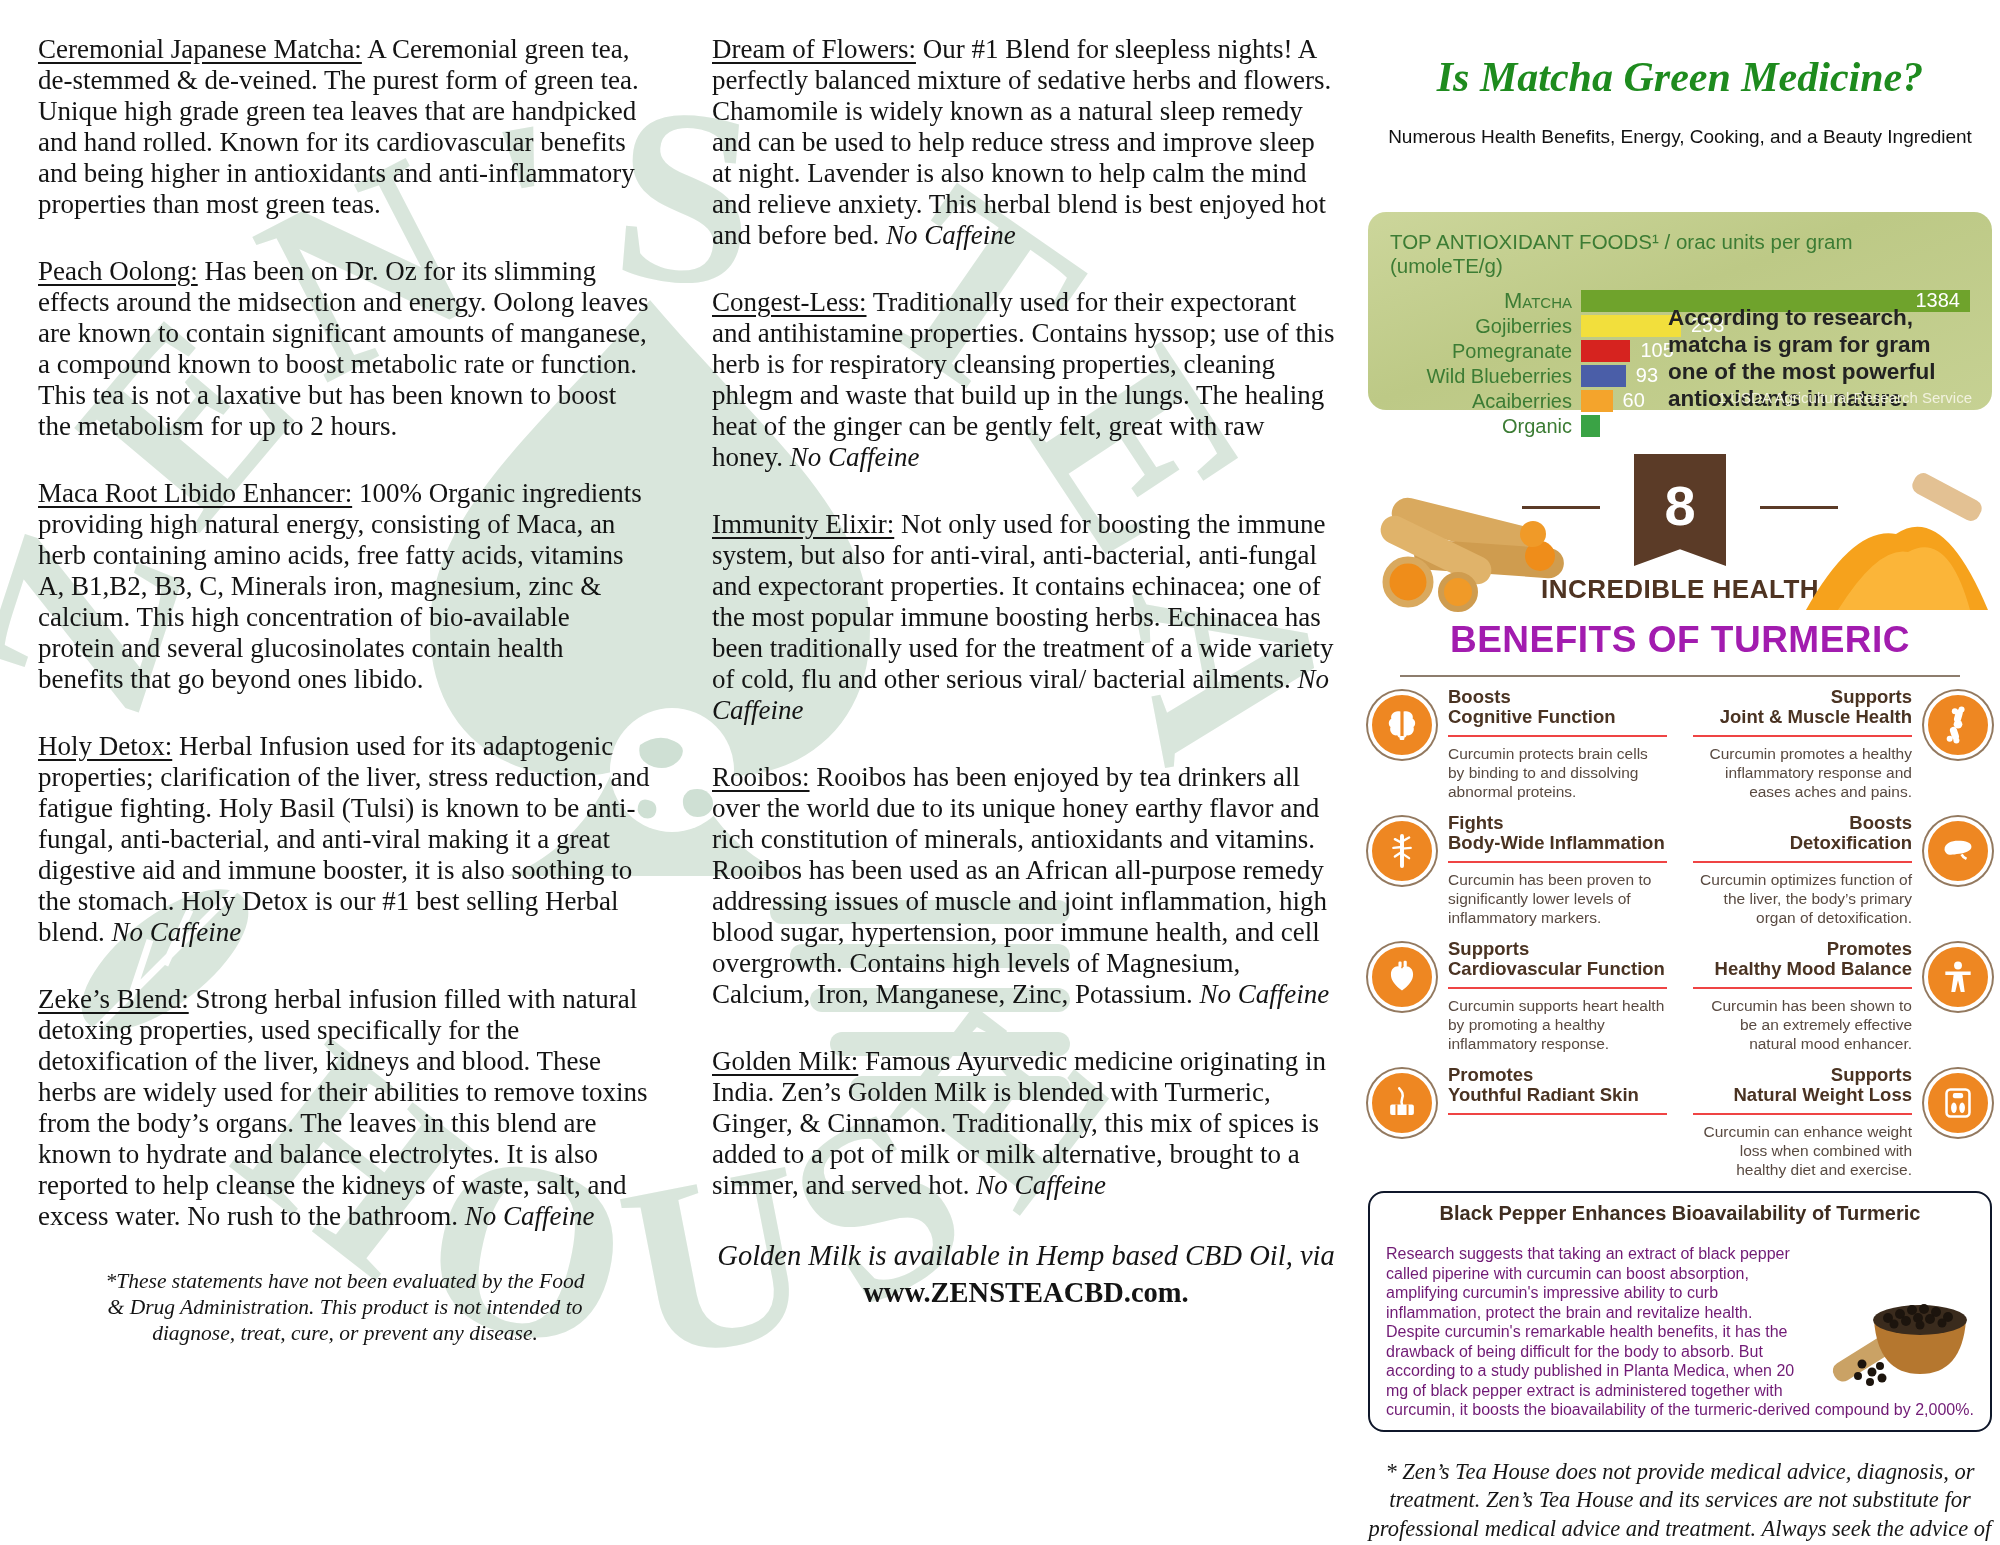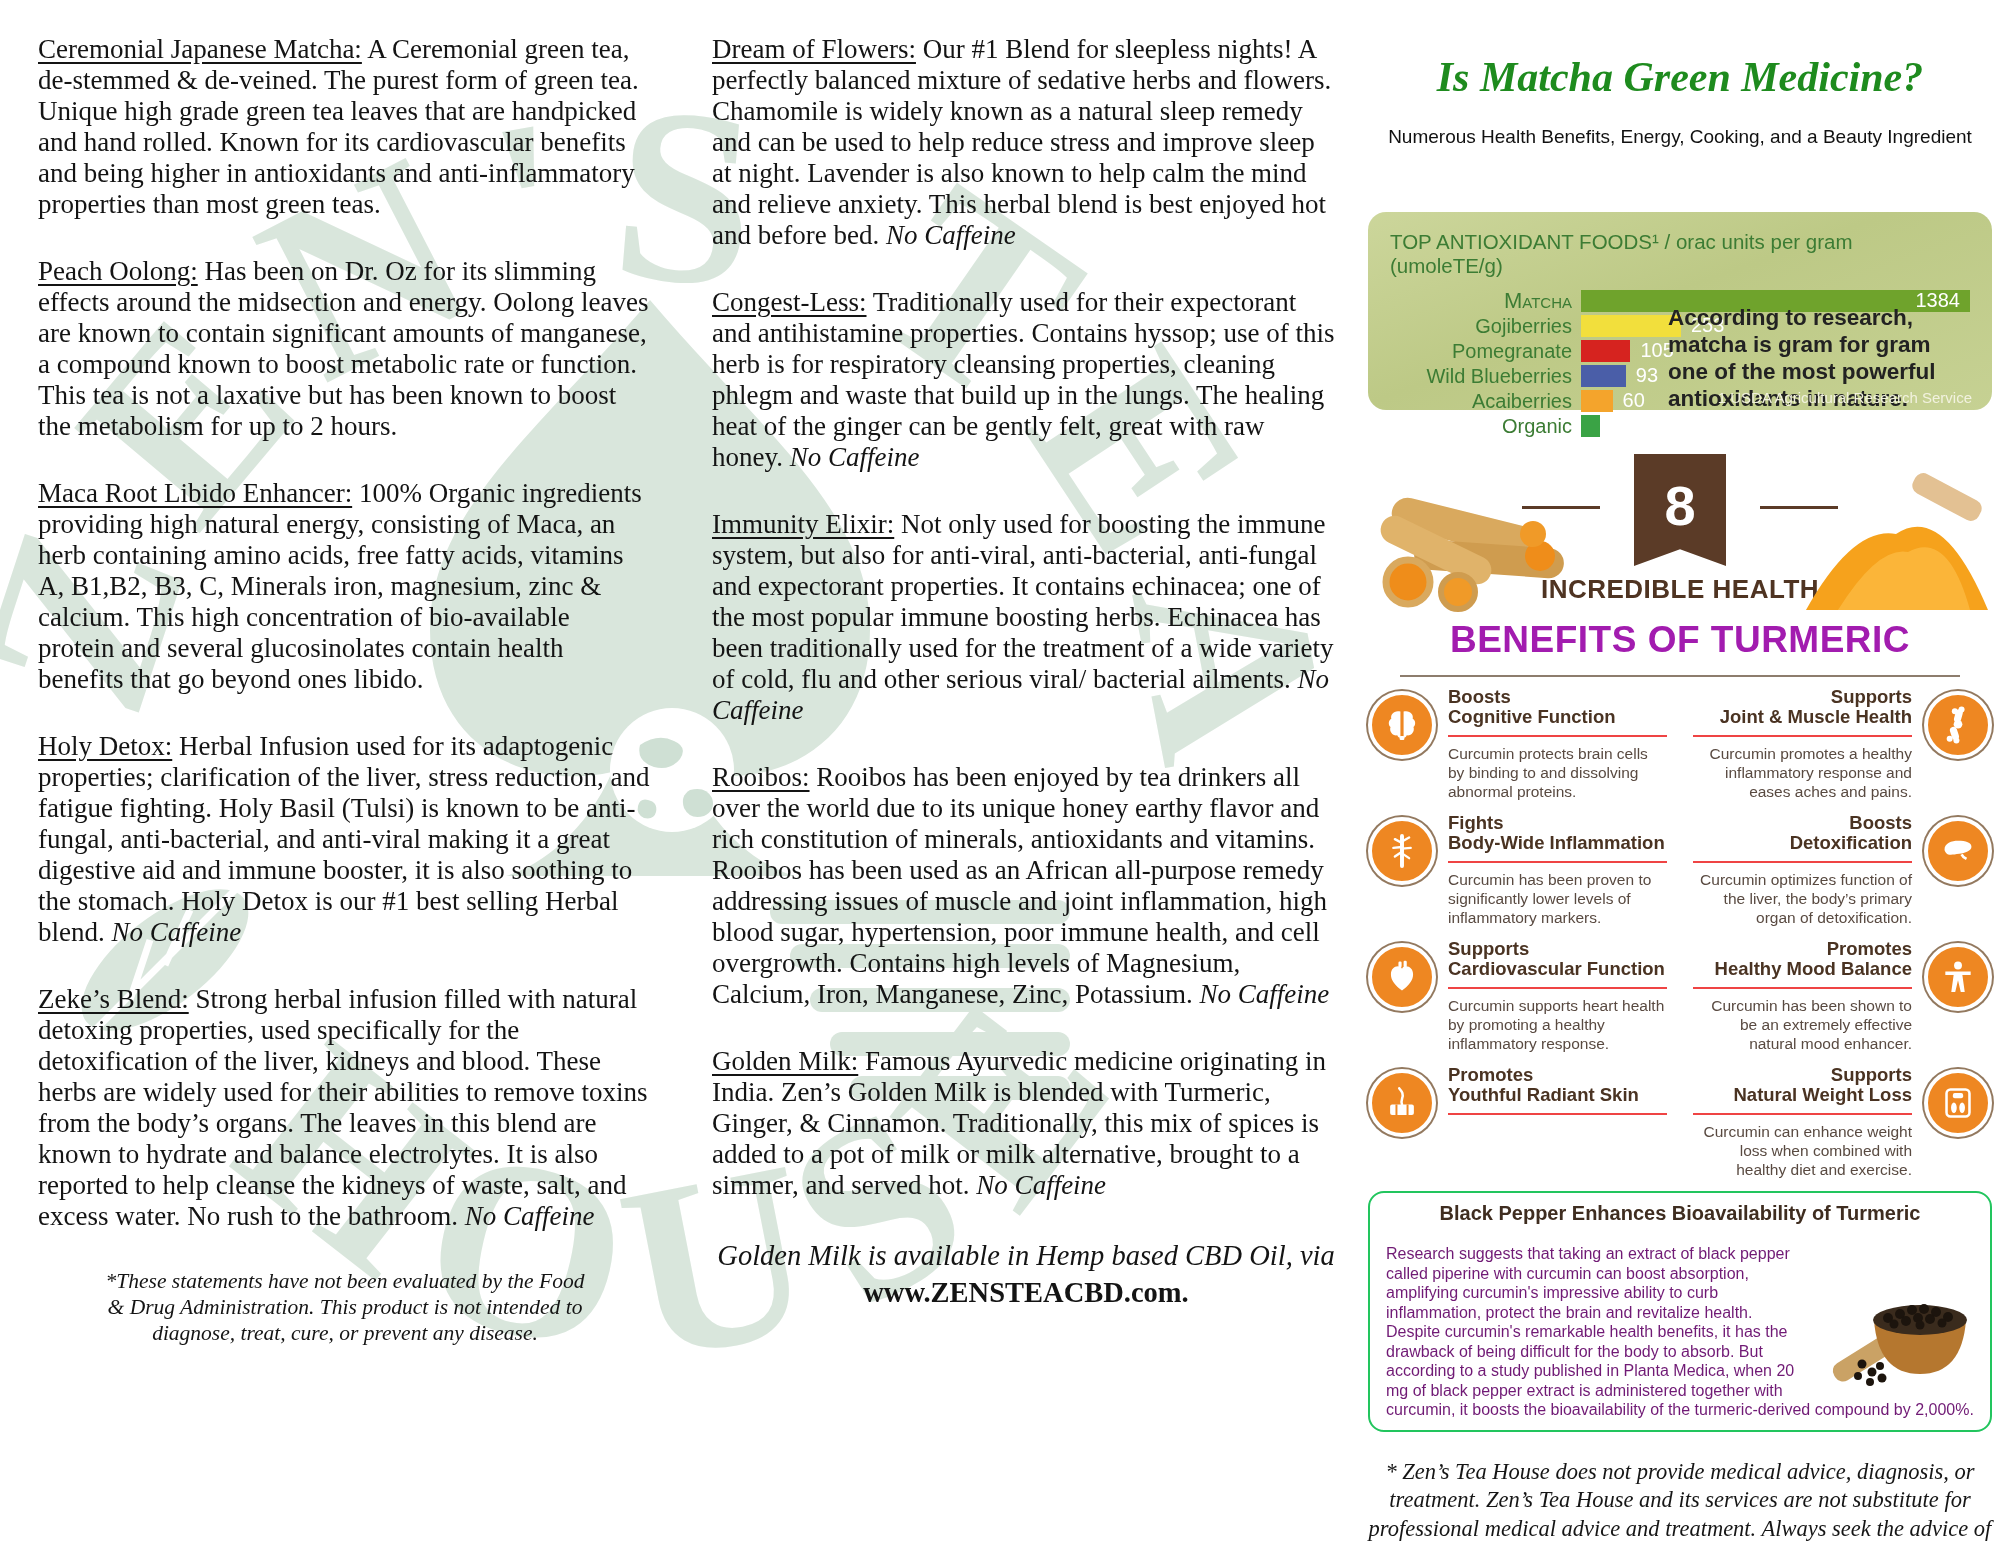--- a/index.html
+++ b/index.html
@@ -60,21 +60,21 @@
   .benefits{margin-top:10px;display:grid;grid-template-columns:1fr 1fr;column-gap:26px;row-gap:12px;}
   .benefit{display:flex;gap:12px;align-items:flex-start;}
   .benefit.side-right{flex-direction:row-reverse;text-align:right;}
   .benefit-icon{width:60px;height:60px;border-radius:50%;background:#ee8722;border:4px solid #fff;
     box-shadow:0 0 0 2px #93795f;display:flex;align-items:center;justify-content:center;flex:0 0 auto;margin-top:4px;}
   .benefit-text{flex:1;min-width:0;}
   .benefit-title{font-family:"Liberation Sans",sans-serif;font-weight:bold;font-size:18.5px;line-height:20px;color:#4a3322;
     border-bottom:2px solid #ef4444;padding-bottom:8px;margin-bottom:7px;}
   .benefit-body{font-family:"Liberation Sans",sans-serif;font-size:15.5px;line-height:19px;color:#594a41;}
   
-  .pepper-box{margin-top:12px;border:2px solid #22c55e;border-radius:16px;padding:8px 16px 10px 16px;position:relative;}
+  .pepper-box{margin-top:12px;border:2px solid #0f172a;border-radius:16px;padding:8px 16px 10px 16px;position:relative;}
   .pepper-title{text-align:center;font-family:"Liberation Sans",sans-serif;font-weight:bold;font-size:20px;line-height:24px;color:#3f2d20;}
   .pepper-body{font-family:"Liberation Sans",sans-serif;font-size:16px;line-height:19.5px;color:#701a75;margin-top:19px;}
   .pepper-float{float:right;width:158px;height:148px;margin:2px 0 2px 10px;}
   
   .disclaimer{margin-top:26px;font-style:italic;font-size:22.5px;line-height:28.5px;text-align:center;color:#161616;}
 </style>
 </head>
 <body>
 
 <svg id="watermark" width="1340" height="1545" viewBox="0 0 1340 1545" aria-hidden="true">

